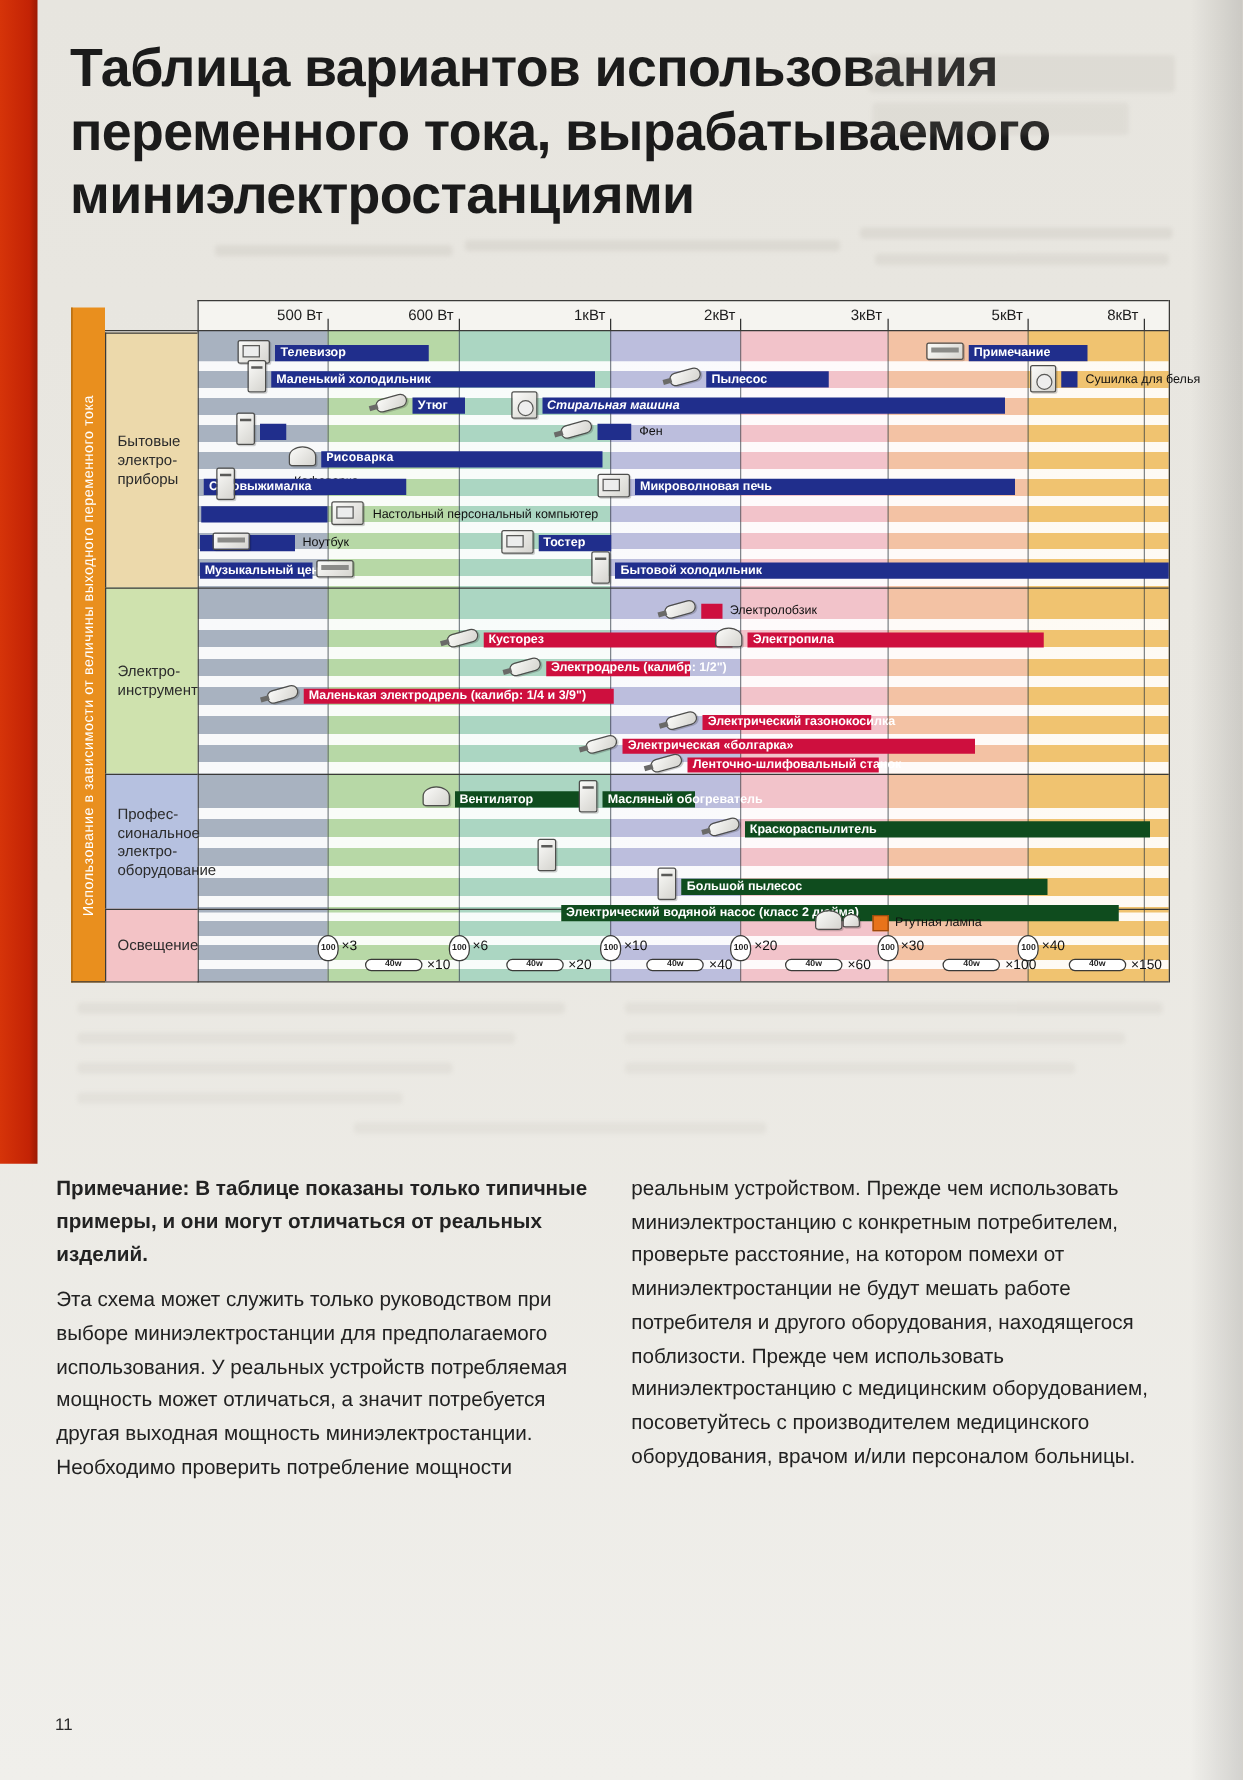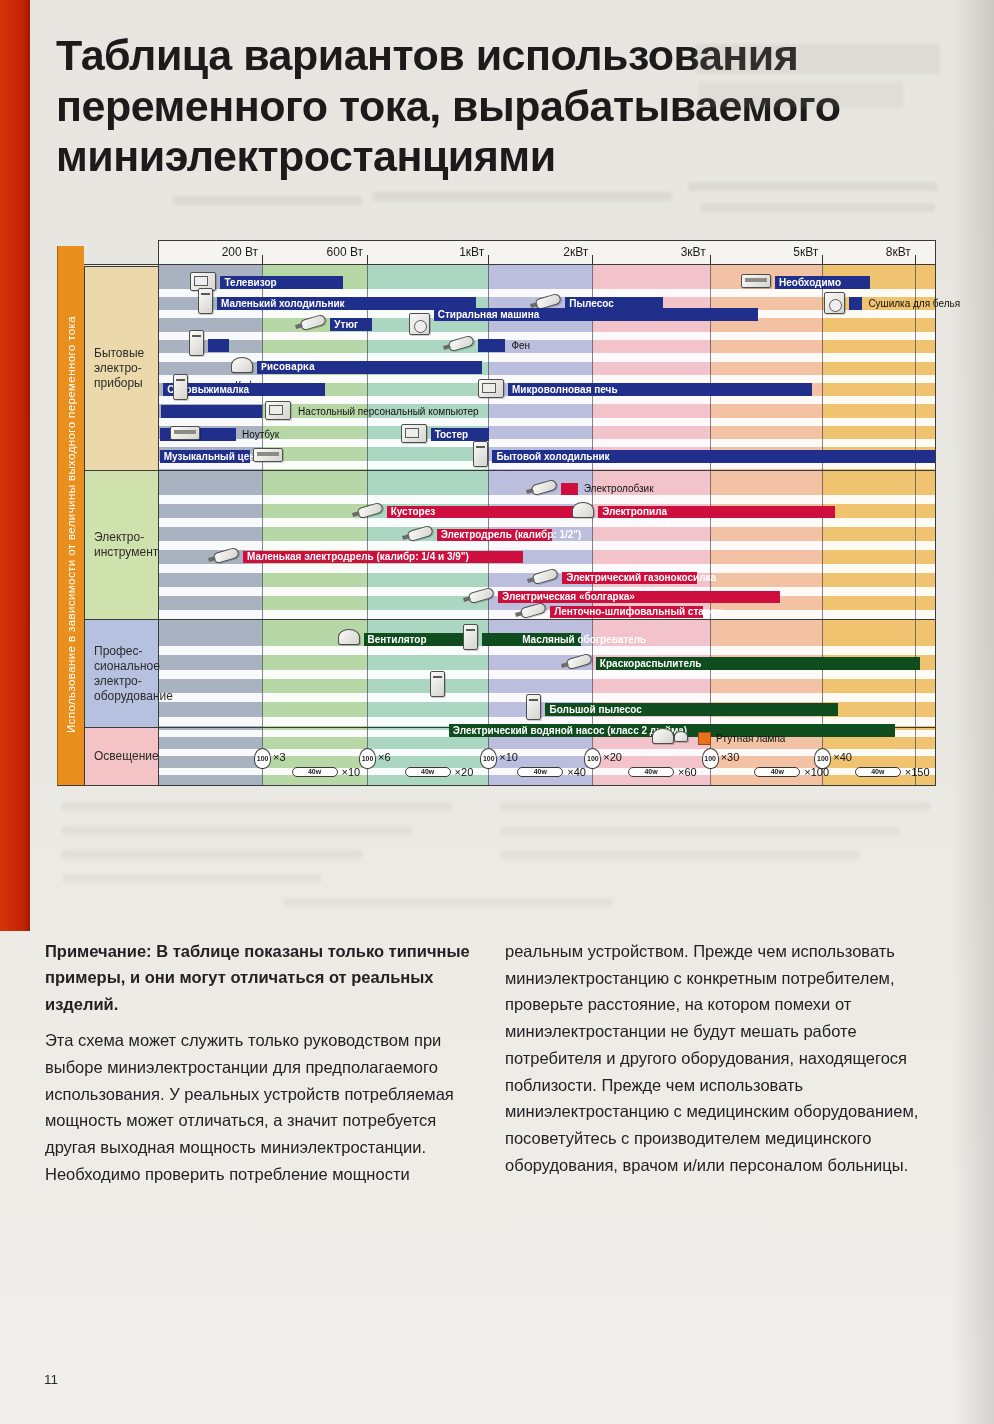--- a/index.html
+++ b/index.html
@@ -70,21 +70,21 @@
   <div class="ghost" style="left:62px;top:826px;width:350px;height:9px;opacity:.13;"></div>
   <div class="ghost" style="left:62px;top:850px;width:300px;height:9px;opacity:.13;"></div>
   <div class="ghost" style="left:62px;top:874px;width:260px;height:9px;opacity:.12;"></div>
   <div class="ghost" style="left:500px;top:802px;width:430px;height:9px;opacity:.13;"></div>
   <div class="ghost" style="left:500px;top:826px;width:400px;height:9px;opacity:.12;"></div>
   <div class="ghost" style="left:500px;top:850px;width:360px;height:9px;opacity:.12;"></div>
   <div class="ghost" style="left:283px;top:898px;width:330px;height:9px;opacity:.12;"></div>
 
   <div id="chart">
       <div class="abs" style="left: 101px; top: 0px; width: 777px; height: 24px; background: rgb(245, 244, 240);"></div>
-      <div class="tick-lab" style="left: 133.118px; top: 5px; width: 68px;">200 Вт</div>
+      <div class="tick-lab" style="left: 133.118px; top: 5px; width: 68px;">500 Вт</div>
       <div class="abs" style="left: 205.118px; top: 15px; width: 1px; height: 9px; background: rgb(51, 51, 51);"></div>
       <div class="tick-lab" style="left: 238.013px; top: 5px; width: 68px;">600 Вт</div>
       <div class="abs" style="left: 310.013px; top: 15px; width: 1px; height: 9px; background: rgb(51, 51, 51);"></div>
       <div class="tick-lab" style="left: 359.225px; top: 5px; width: 68px;">1кВт</div>
       <div class="abs" style="left: 431.225px; top: 15px; width: 1px; height: 9px; background: rgb(51, 51, 51);"></div>
       <div class="tick-lab" style="left: 463.343px; top: 5px; width: 68px;">2кВт</div>
       <div class="abs" style="left: 535.343px; top: 15px; width: 1px; height: 9px; background: rgb(51, 51, 51);"></div>
       <div class="tick-lab" style="left: 580.67px; top: 5px; width: 68px;">3кВт</div>
       <div class="abs" style="left: 652.67px; top: 15px; width: 1px; height: 9px; background: rgb(51, 51, 51);"></div>
       <div class="tick-lab" style="left: 693.335px; top: 5px; width: 68px;">5кВт</div>
@@ -126,32 +126,32 @@
       <div class="cat-cell" style="left: 27px; top: 379px; width: 74px; height: 108px; background: rgb(182, 193, 224); border-left: 1px solid rgb(58, 58, 56);">Профес-
 сиональное
 электро-
 оборудование</div>
       <div class="cat-cell" style="left: 27px; top: 487px; width: 74px; height: 58px; background: rgb(243, 195, 198); border-left: 1px solid rgb(58, 58, 56);">Освещение</div>
       <div class="abs hline" style="left: 101px; top: 230px; width: 777px;"></div>
       <div class="abs hline" style="left: 101px; top: 379px; width: 777px;"></div>
       <div class="abs hline" style="left: 101px; top: 487px; width: 777px;"></div>
       <div class="bar" style="left: 163.471px; top: 36px; width: 122.067px; height: 13px; background: rgb(32, 46, 140);"><span class="lbl" style="line-height: 13px;">Телевизор</span></div>
       <div class="icon scr" style="left: 133.471px; top: 32px;"></div>
-      <div class="bar" style="left: 718.016px; top: 36px; width: 95.0918px; height: 13px; background: rgb(32, 46, 140);"><span class="lbl" style="line-height: 13px;">Необходимо</span></div>
+      <div class="bar" style="left: 718.016px; top: 36px; width: 95.0918px; height: 13px; background: rgb(32, 46, 140);"><span class="lbl" style="line-height: 13px;">Примечание</span></div>
       <div class="icon wide" style="left: 684.016px; top: 34px;"></div>
       <div class="bar" style="left: 160px; top: 57px; width: 259.104px; height: 13px; background: rgb(32, 46, 140);"><span class="lbl" style="line-height: 13px;">Маленький холодильник</span></div>
       <div class="icon tall" style="left: 141px; top: 48px;"></div>
       <div class="bar" style="left: 508.272px; top: 57px; width: 97.4669px; height: 13px; background: rgb(32, 46, 140);"><span class="lbl" style="line-height: 13px;">Пылесос</span></div>
       <div class="icon hand" style="left: 478.272px; top: 56px;"></div>
       <div class="bar" style="left: 791.533px; top: 57px; width: 13.8694px; height: 13px; background: rgb(32, 46, 140);"></div>
       <div class="after-lbl" style="left: 811.402px; top: 57px; line-height: 13px;">Сушилка для белья</div>
       <div class="icon scr2" style="left: 766.533px; top: 52px;"></div>
       <div class="bar" style="left: 273.3px; top: 78px; width: 41.2587px; height: 13px; background: rgb(32, 46, 140);"><span class="lbl" style="line-height: 13px;">Утюг</span></div>
       <div class="icon hand" style="left: 243.3px; top: 77px;"></div>
-      <div class="bar" style="left: 376.68px; top: 68px; width: 324px; height: 13px; background: rgb(32, 46, 140);"><span class="lbl" style="line-height: 13px;">Стиральная машина</span></div>
+      <div class="bar" style="left: 376.68px; top: 78px; width: 370px; height: 13px; background: rgb(32, 46, 140); font-style: italic;"><span class="lbl" style="line-height: 13px;">Стиральная машина</span></div>
       <div class="icon scr2" style="left: 351.68px; top: 73px;"></div>
       <div class="bar" style="left: 151.324px; top: 99px; width: 20.8236px; height: 13px; background: rgb(32, 46, 140);"></div>
       <div class="after-lbl" style="left: 178.147px; top: 99px; line-height: 13px; margin-top: 40px;">Кофеварка</div>
       <div class="icon tall" style="left: 132.324px; top: 90px;"></div>
       <div class="bar" style="left: 420.619px; top: 99px; width: 27.7855px; height: 13px; background: rgb(32, 46, 140);"></div>
       <div class="after-lbl" style="left: 454.404px; top: 99px; line-height: 13px;">Фен</div>
       <div class="icon hand" style="left: 390.619px; top: 98px;"></div>
       <div class="bar" style="left: 199.912px; top: 121px; width: 225.252px; height: 13px; background: rgb(32, 46, 140); font-family: Liberation Mono, monospace;"><span class="lbl" style="line-height: 13px;">Рисоварка</span></div>
       <div class="icon dome" style="left: 173.912px; top: 117px;"></div>
       <div class="bar" style="left: 106.206px; top: 143px; width: 161.849px; height: 13px; background: rgb(32, 46, 140);"><span class="lbl" style="line-height: 13px;">Соковыжималка</span></div>
@@ -172,31 +172,31 @@
       <div class="icon tall" style="left: 416.39px; top: 201px;"></div>
       <div class="bar" style="left: 504.108px; top: 243px; width: 16.6589px; height: 12px; background: rgb(206, 15, 62);"></div>
       <div class="after-lbl" style="left: 526.766px; top: 243px; line-height: 12px;">Электролобзик</div>
       <div class="icon hand" style="left: 474.108px; top: 242px;"></div>
       <div class="bar" style="left: 329.71px; top: 266px; width: 199.386px; height: 12px; background: rgb(206, 15, 62);"><span class="lbl" style="line-height: 12px;">Кусторез</span></div>
       <div class="icon hand" style="left: 299.71px; top: 265px;"></div>
       <div class="bar" style="left: 541.209px; top: 266px; width: 236.454px; height: 12px; background: rgb(206, 15, 62);"><span class="lbl" style="line-height: 12px;">Электропила</span></div>
       <div class="icon dome" style="left: 515.209px; top: 262px;"></div>
       <div class="bar" style="left: 379.71px; top: 289px; width: 115.027px; height: 12px; background: rgb(206, 15, 62);"><span class="lbl" style="line-height: 12px;">Электродрель (калибр: 1/2")</span></div>
       <div class="icon hand" style="left: 349.71px; top: 288px;"></div>
-      <div class="bar" style="left: 186.03px; top: 311px; width: 280px; height: 12px; background: rgb(206, 15, 62);"><span class="lbl" style="line-height: 12px;">Маленькая электродрель (калибр: 1/4 и 3/9")</span></div>
+      <div class="bar" style="left: 186.03px; top: 311px; width: 248px; height: 12px; background: rgb(206, 15, 62);"><span class="lbl" style="line-height: 12px;">Маленькая электродрель (калибр: 1/4 и 3/9")</span></div>
       <div class="icon hand" style="left: 156.03px; top: 310px;"></div>
       <div class="bar" style="left: 505.149px; top: 332px; width: 134.615px; height: 12px; background: rgb(206, 15, 62);"><span class="lbl" style="line-height: 12px;">Электрический газонокосилка</span></div>
       <div class="icon hand" style="left: 475.149px; top: 331px;"></div>
       <div class="bar" style="left: 441.116px; top: 351px; width: 281.969px; height: 12px; background: rgb(206, 15, 62);"><span class="lbl" style="line-height: 12px;">Электрическая «болгарка»</span></div>
       <div class="icon hand" style="left: 411.116px; top: 350px;"></div>
       <div class="bar" style="left: 493.175px; top: 366px; width: 152.455px; height: 12px; background: rgb(206, 15, 62);"><span class="lbl" style="line-height: 12px;">Ленточно-шлифовальный станок</span></div>
       <div class="icon hand" style="left: 463.175px; top: 365px;"></div>
       <div class="bar" style="left: 306.517px; top: 393px; width: 111.072px; height: 13px; background: rgb(15, 76, 30);"><span class="lbl" style="line-height: 13px;">Вентилятор</span></div>
       <div class="icon dome" style="left: 280.517px; top: 389px;"></div>
-      <div class="bar" style="left: 425.164px; top: 393px; width: 99px; height: 13px; background: rgb(15, 76, 30); padding-left: 36px;"><span class="lbl" style="line-height: 13px;">Масляный обогреватель</span></div>
+      <div class="bar" style="left: 425.164px; top: 393px; width: 74px; height: 13px; background: rgb(15, 76, 30);"><span class="lbl" style="line-height: 13px;">Масляный обогреватель</span></div>
       <div class="icon tall" style="left: 406.164px; top: 384px;"></div>
       <div class="bar" style="left: 538.863px; top: 417px; width: 323.986px; height: 13px; background: rgb(15, 76, 30);"><span class="lbl" style="line-height: 13px;">Краскораспылитель</span></div>
       <div class="icon hand" style="left: 508.863px; top: 416px;"></div>
       <div class="bar" style="left: 391.831px; top: 440px; width: 445.933px; height: 13px; background: rgb(15, 76, 30); margin-top: 44px;"><span class="lbl" style="line-height: 13px;">Электрический водяной насос (класс 2 дюйма)</span></div>
       <div class="icon tall" style="left: 372.831px; top: 431px;"></div>
       <div class="bar" style="left: 488.49px; top: 463px; width: 292.256px; height: 13px; background: rgb(15, 76, 30);"><span class="lbl" style="line-height: 13px;">Большой пылесос</span></div>
       <div class="icon tall" style="left: 469.49px; top: 454px;"></div>
       <div class="icon dome" style="left: 594.937px; top: 488px;"></div>
       <div class="icon dome" style="left: 616.937px; top: 491px; width: 14px; height: 11px;"></div>
       <div class="abs" style="left: 640.937px; top: 492px; width: 13px; height: 13px; background: rgb(232, 115, 26); border: 1px solid rgb(156, 74, 13);"></div>

